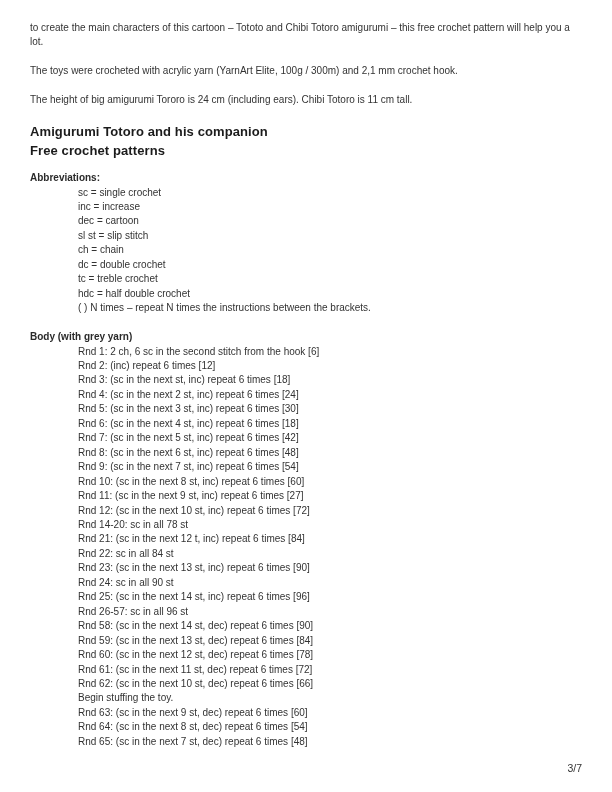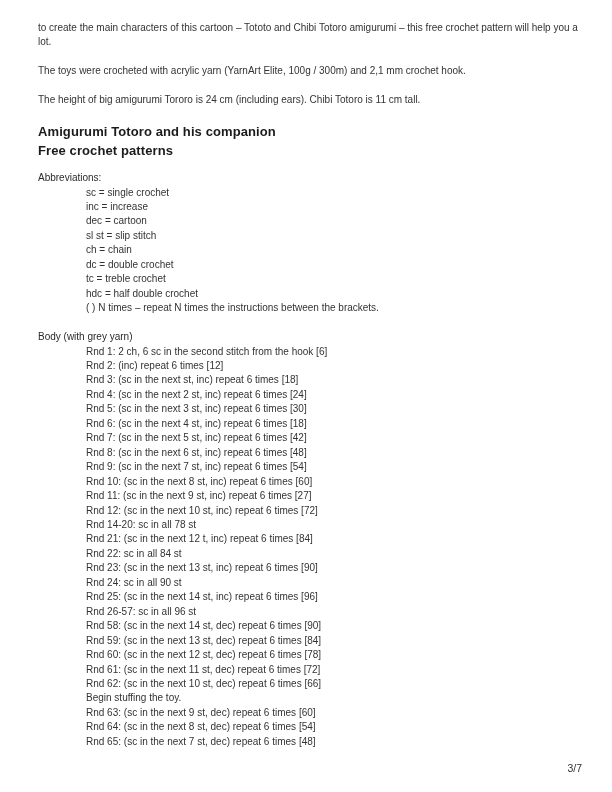--- a/index.html
+++ b/index.html
@@ -12,40 +12,40 @@
     width: 612px;
     height: 792px;
     background: #ffffff;
     font-family: "Liberation Sans", sans-serif;
     color: #333333;
     overflow: hidden;
     box-sizing: border-box;
   }
   .content {
     position: absolute;
-    left: 38px;
+    left: 30px;
     top: 21px;
     width: 552px;
     font-size: 10px;
     line-height: 14.45px;
   }
   .para {
     margin: 0 0 14.45px 0;
   }
   .heading {
     font-size: 13px;
     line-height: 19px;
     font-weight: bold;
     color: #1b1b1b;
     margin: 0 0 11px 0;
     letter-spacing: 0.1px;
   }
   .hline { display: block; }
   .section { margin: 0 0 14.45px 0; }
-  .bold { font-weight: normal; color: #2a2a2a; }
+  .bold { font-weight: bold; color: #2a2a2a; }
   .line { white-space: pre-wrap; margin-left: 48px; }
   .footer {
     position: absolute;
     top: 762px;
     right: 30px;
     font-size: 10.5px;
     color: #333333;
   }
 </style>
 </head>

